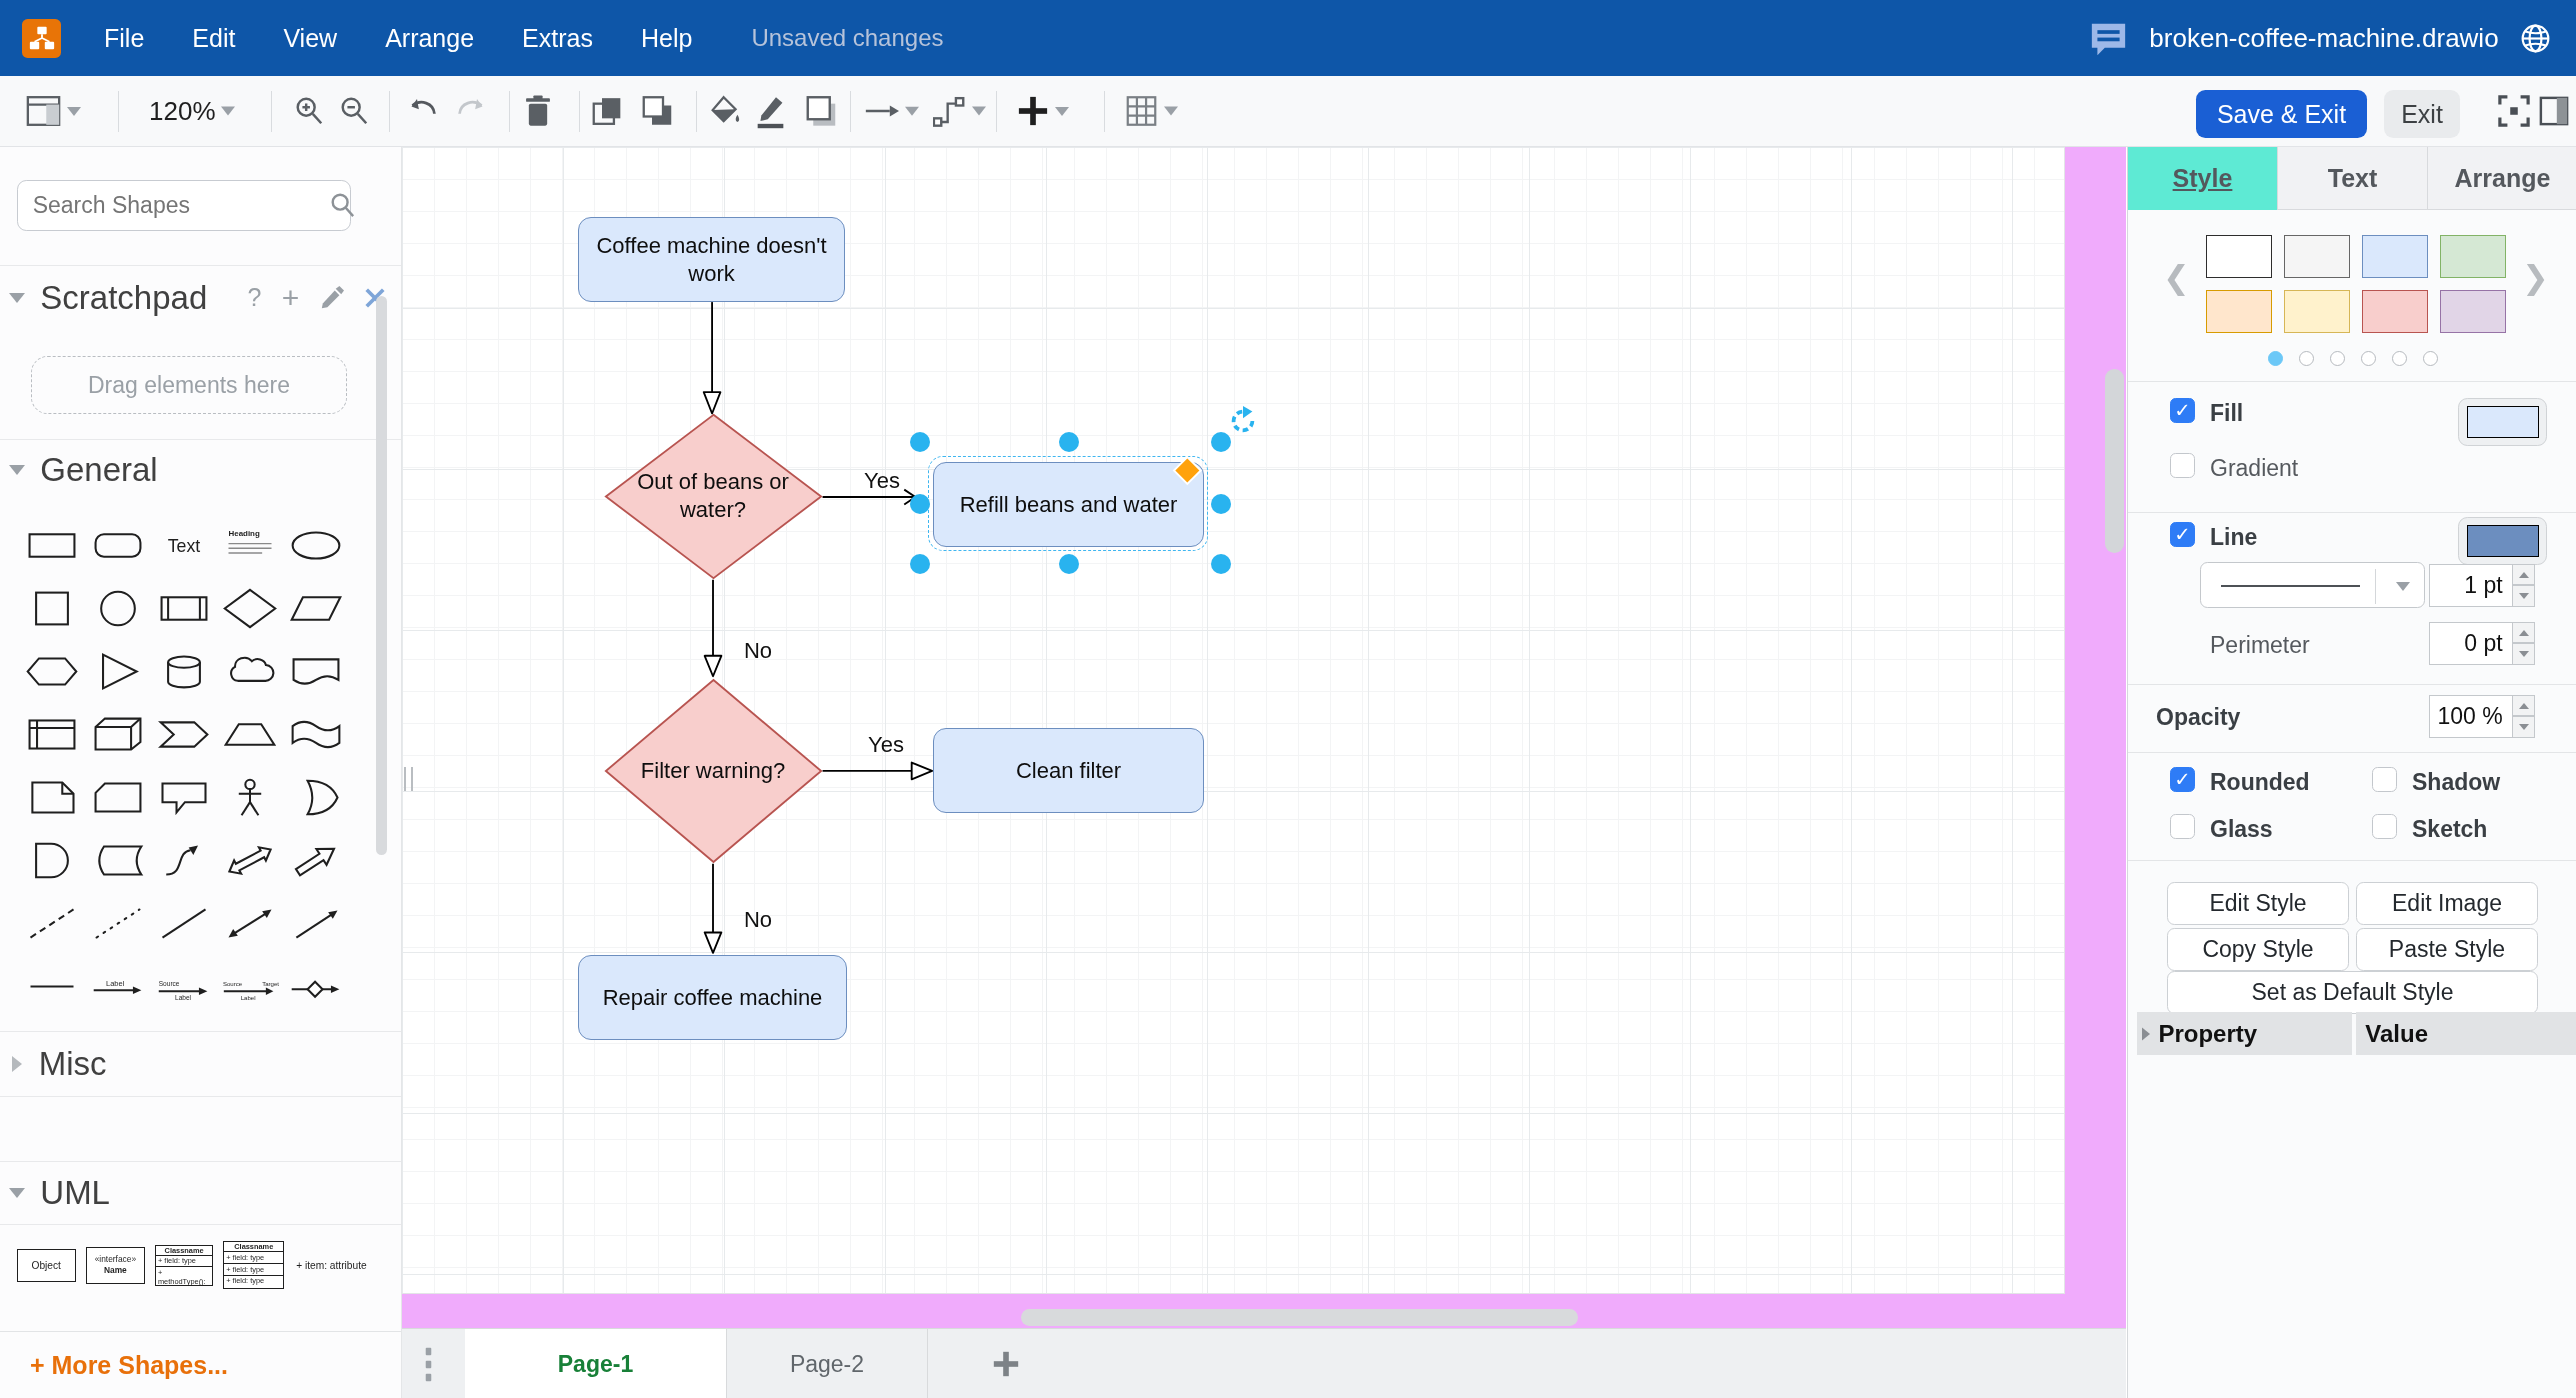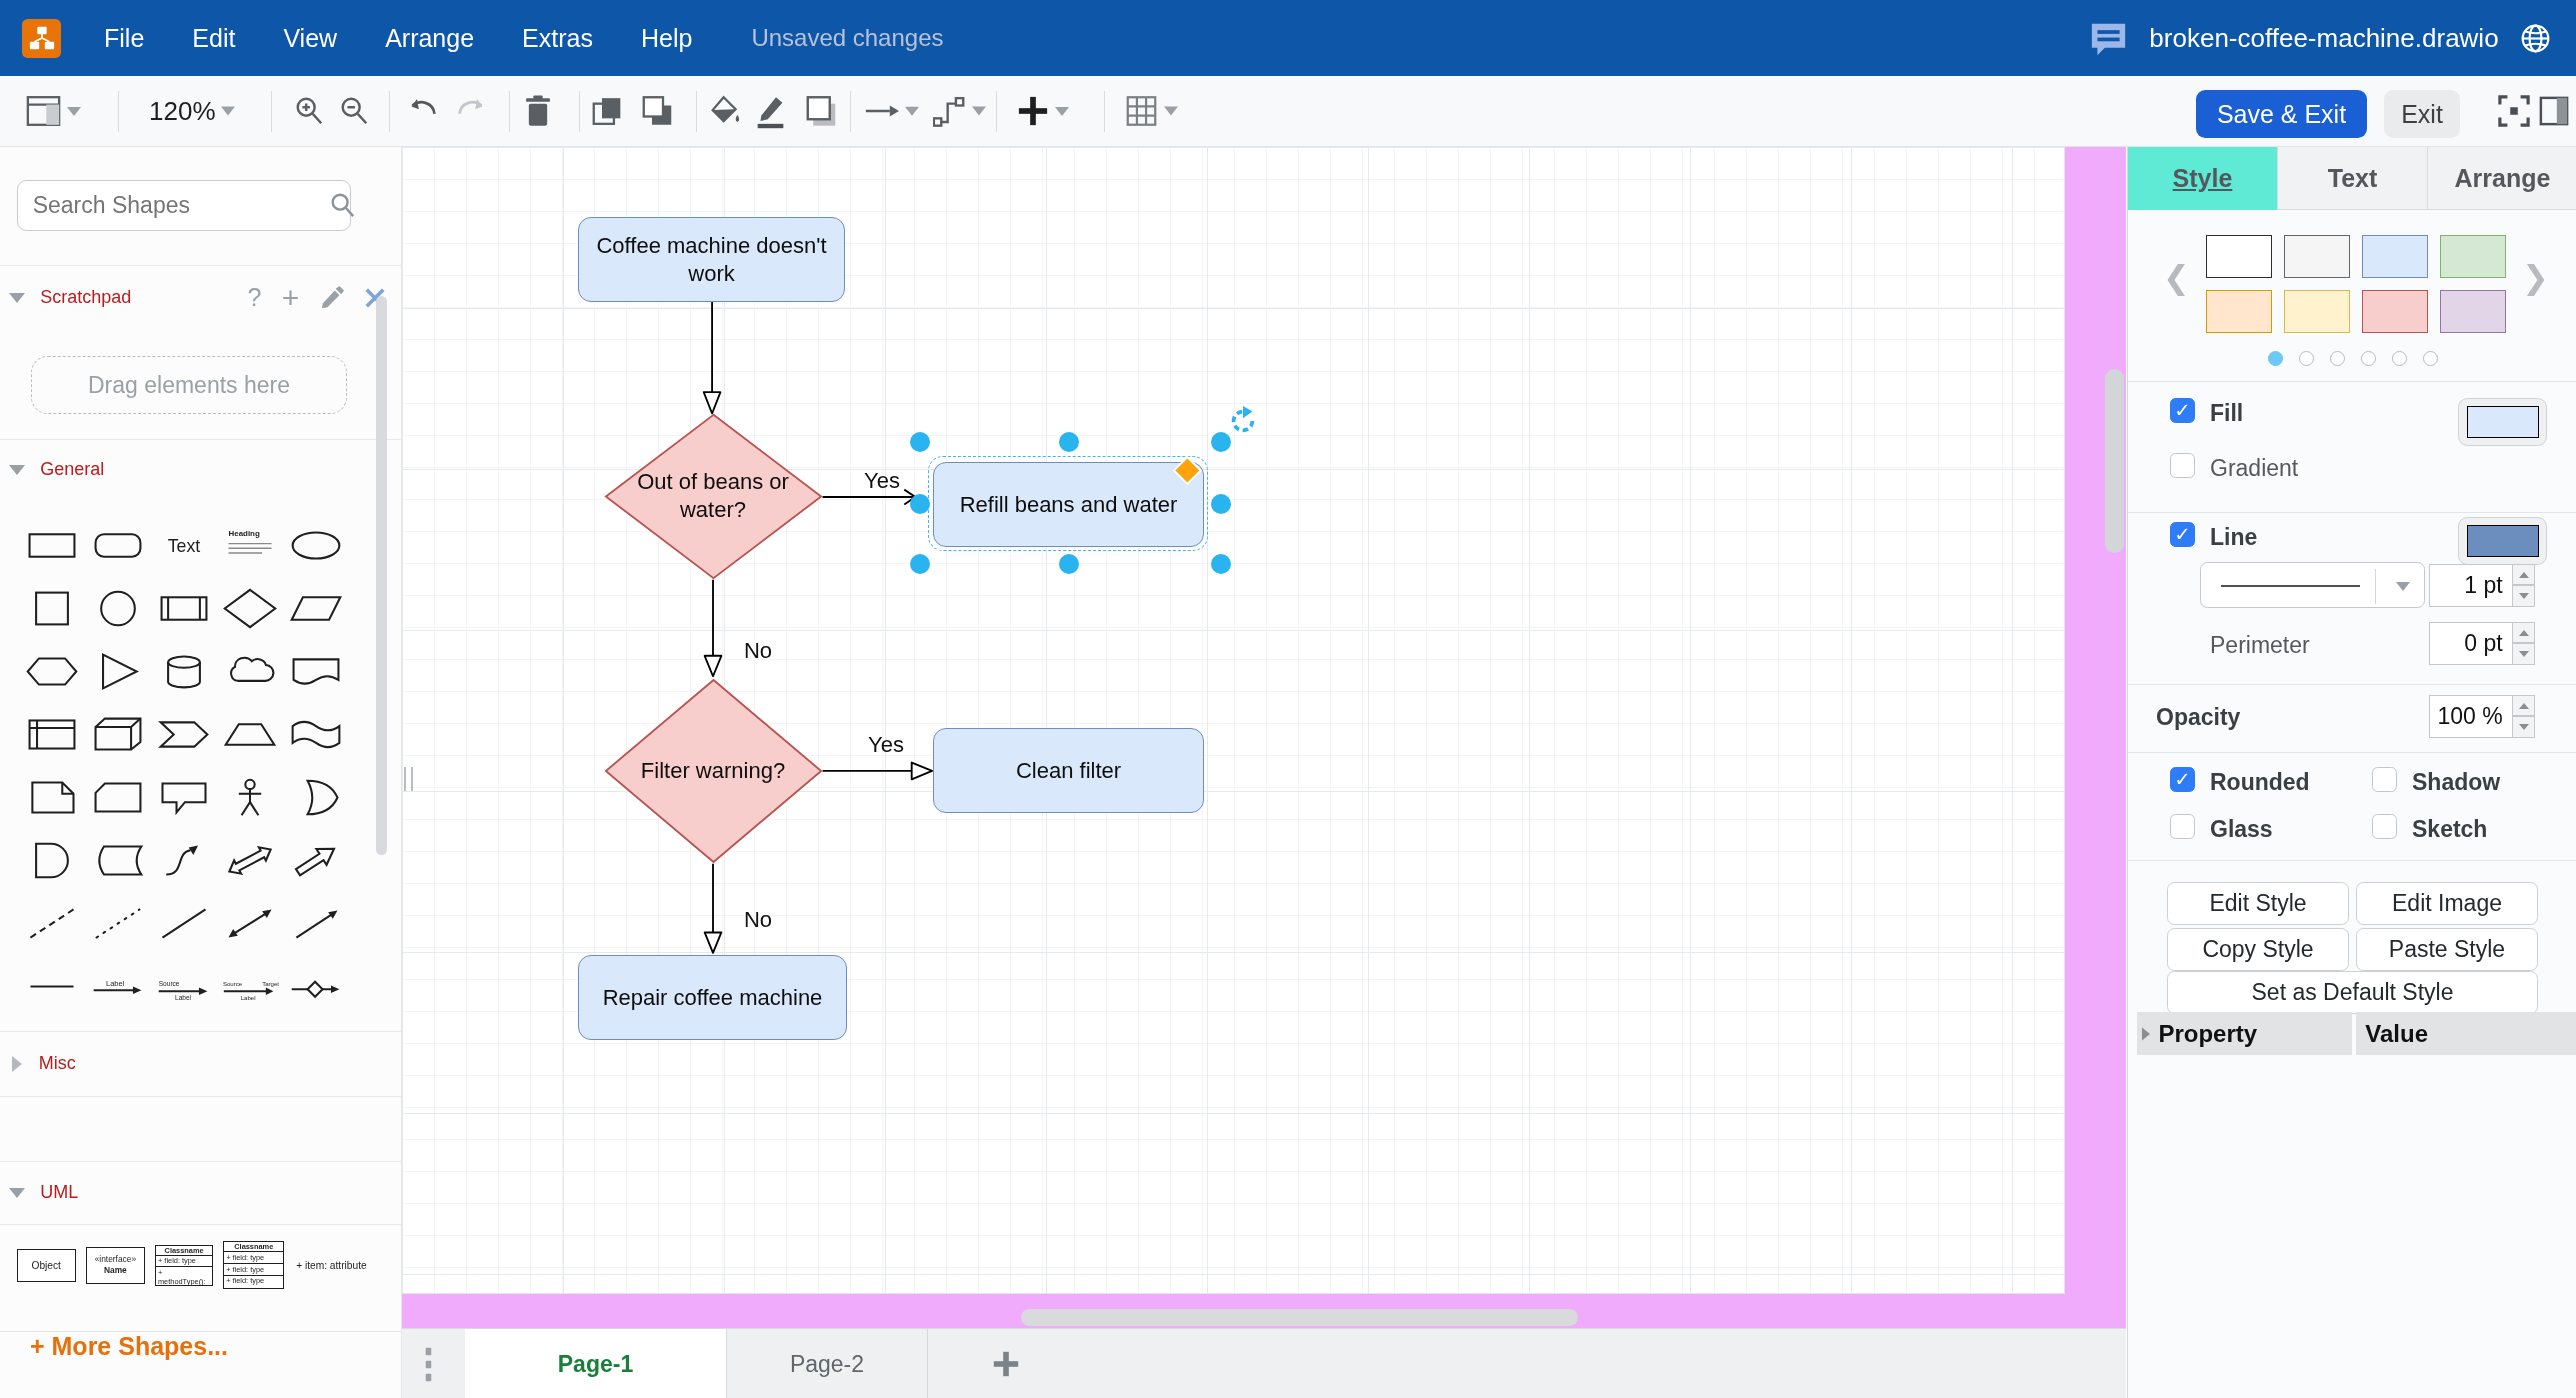--- a/index.html
+++ b/index.html
@@ -37,36 +37,36 @@
 
   
   #sidebar { position:absolute; left:0; top:147px; width:402px; height:1252px;
     background:#fcfcfd; border-right:0.9px solid #e4e6e8; }
   #search-box { position:absolute; left:16.7px; top:32.5px; width:334px; height:51px;
     border:0.9px solid #c7cbd1; border-radius:9.3px; background:#fff; display:flex; align-items:center; }
   #search-box input { flex:1; border:none; outline:none; font-size:23px; color:#444;
     padding-left:15px; background:transparent; font-family:inherit; }
   .sb-divider { position:absolute; left:0; width:401px; height:0.9px; background:#e8e9eb; }
   .sec-head { position:absolute; left:0; width:401px; display:flex; align-items:center; }
-  .sec-title { font-size:18px; color:#b91c1c; margin-left:32.5px; }
+  .sec-title { font-size:33px; color:#404040; margin-left:32.5px; }
   .chev-down { width:0; height:0; border-left:8.4px solid transparent; border-right:8.4px solid transparent;
     border-top:10.2px solid #9aa0a6; margin-left:9.3px; }
   .chev-right { width:0; height:0; border-top:8.4px solid transparent; border-bottom:8.4px solid transparent;
     border-left:10.2px solid #b5b9bd; margin-left:12px; }
   #drag-box { position:absolute; left:31px; top:209px; width:316px; height:58px;
     border:1.9px dashed #b9bdc2; border-radius:16.7px; display:flex; align-items:center;
     justify-content:center; font-size:23px; color:#9aa0a6; }
   #shape-grid { position:absolute; left:18.6px; top:367px; width:334px; display:grid;
     grid-template-columns:repeat(5,66px); grid-auto-rows:63px; }
   #shape-grid .cell { display:flex; align-items:center; justify-content:center; }
   #uml-row { position:absolute; left:16.7px; top:1094px; width:371px; display:flex;
     align-items:center; gap:10.2px; }
   .uml-box { border:1.9px solid #1f1f1f; background:#fff; color:#1f1f1f; overflow:hidden; }
   #more-shapes { position:absolute; left:0; top:1184px; width:401px; height:68px;
-    border-top:0.9px solid #e2e4e6; display:flex; align-items:flex-start; }
+    border-top:0.9px solid #e2e4e6; display:flex; align-items:center; }
   #more-shapes span { margin-left:30px; font-size:25px; font-weight:bold; color:#e8700a; }
   #sb-scroll { position:absolute; left:376px; top:149px; width:11px; height:559px;
     background:#d8dadd; border-radius:5.6px; }
 
   
   #canvas { position:absolute; left:402px; top:147px; width:1724px; height:1181px;
     background:#f0abfc; overflow:hidden; }
   #page { position:absolute; left:0; top:0; width:1663px; height:1147px; background:#fff;
     background-image:
       linear-gradient(#e7eaec 0.9px, transparent 0.9px),

